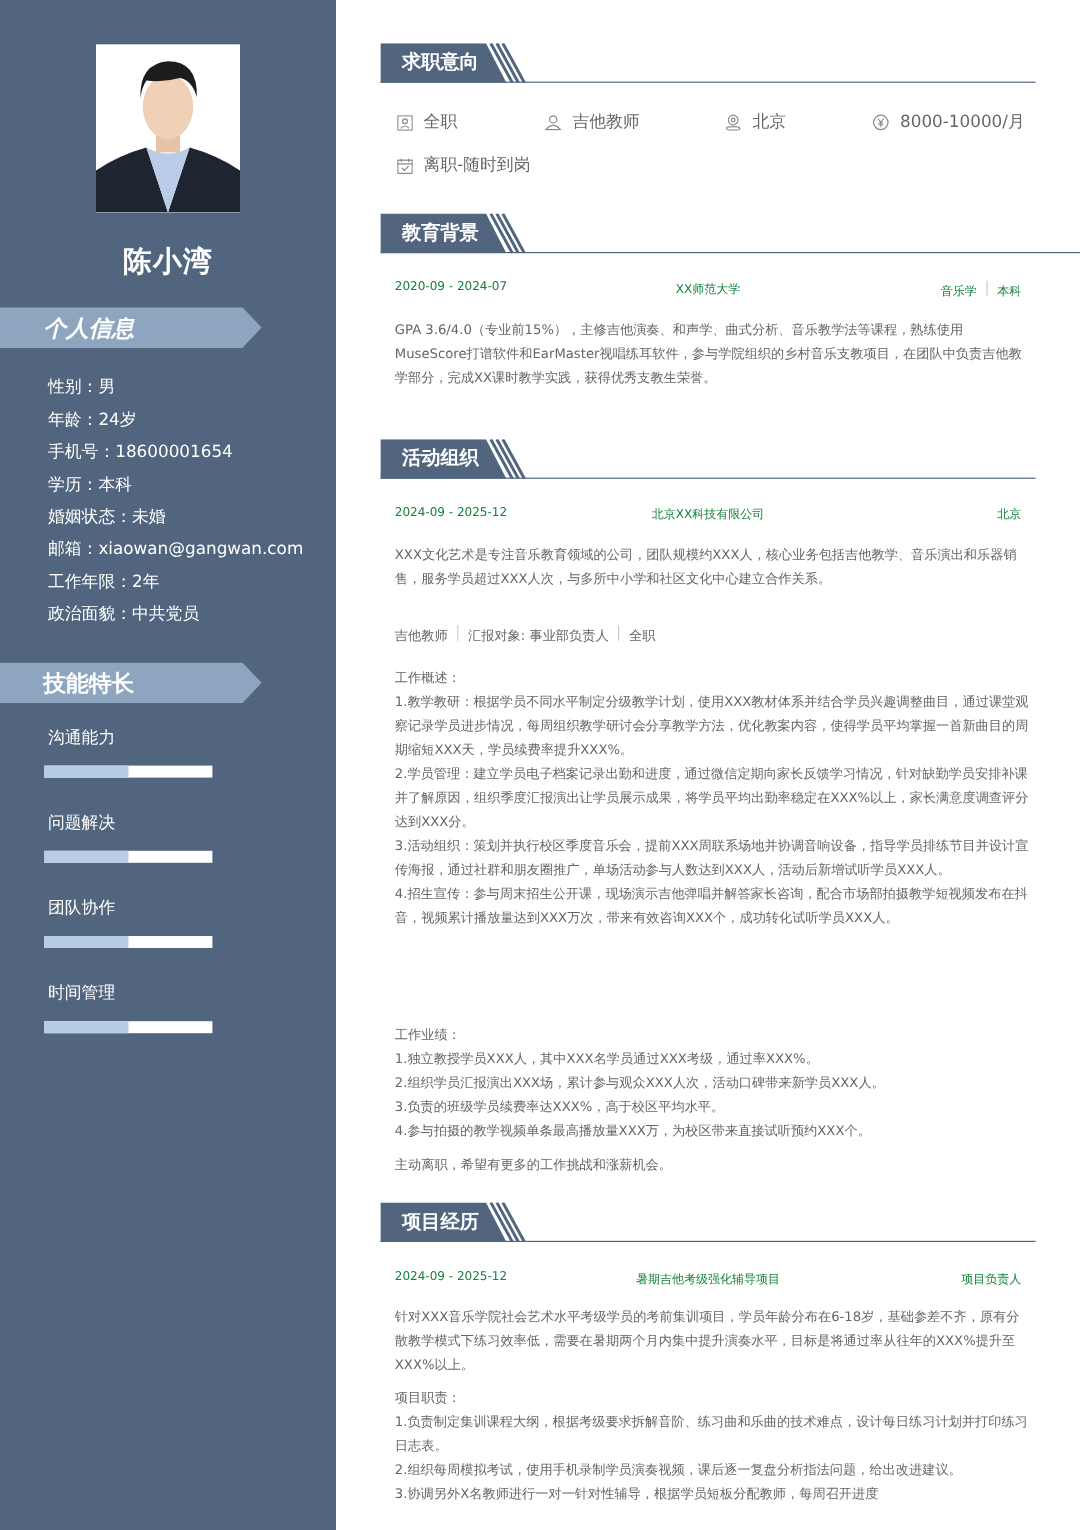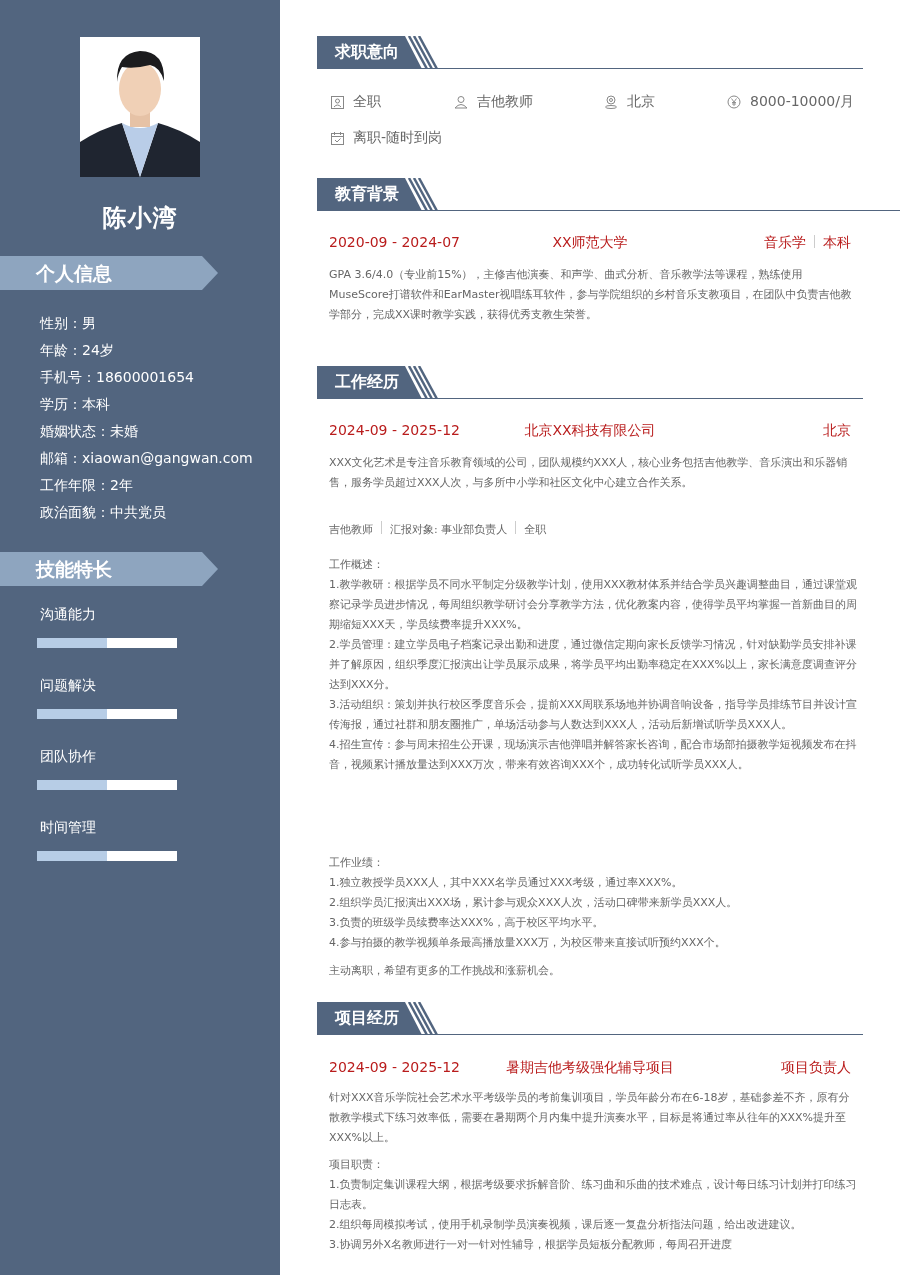--- a/index.html
+++ b/index.html
@@ -15,21 +15,21 @@
   .skill { height:71px; position:relative; }
   .skill-label { position:absolute; left:3px; top:0; font-size:14px; color:#ffffff; }
   .skill-bar { position:absolute; left:0; top:32px; width:140px; height:10px; background:#ffffff; }
   .skill-fill { height:10px; background:#b7cde6; }
   .main { position:absolute; left:317px; top:0; width:546px; }
   .sec-head { position:absolute; left:0; width:546px; height:33px; }
   .sec-head .line { position:absolute; left:0; right:0; bottom:0; height:1px; background:#52657f; }
   .sec-head svg { position:absolute; left:0; top:0; }
   .sec-head .ttl { position:absolute; left:18px; top:6px; font-size:16px; font-weight:bold; color:#ffffff; }
   .txt { position:absolute; left:12px; width:530px; font-size:11px; line-height:20px; color:#666666; }
-  .row3 { position:absolute; left:12px; width:522px; font-size:14px; color:#b91c1c; height:20px; }
+  .row3 { position:absolute; left:12px; width:522px; font-size:10px; color:#15803d; height:20px; }
   .row3 .l { position:absolute; left:0; }
   .row3 .m { position:absolute; left:0; right:0; text-align:center; }
   .row3 .r { position:absolute; right:0; }
   .sep { display:inline-block; width:1px; height:13px; background:#cccccc; margin:0 8px; vertical-align:-1px; }
   .intent { position:absolute; font-size:14px; color:#666666; display:flex; align-items:center; }
   .intent svg { margin-right:9px; }
 </style>
 </head>
 <body>
 
@@ -40,21 +40,21 @@
       <path d="M0 140 L0 105 Q20 92 42 86 L60 140 Z" fill="#1f2530"></path>
       <path d="M120 140 L120 105 Q100 92 78 86 L60 140 Z" fill="#1f2530"></path>
       <path d="M42 86 L60 140 L78 86 Q60 96 42 86 Z" fill="#b9cde8"></path>
       <rect x="50" y="70" width="20" height="20" fill="#e6c2a6"></rect>
       <ellipse cx="60" cy="52" rx="21" ry="27" fill="#f0d0b6"></ellipse>
       <path d="M37 45 Q36 16 60 14 Q85 14 84 44 Q80 30 70 28 Q55 32 42 30 Q38 36 37 45 Z" fill="#1c1c1e"></path>
     </svg>
   </div>
   <div class="name">陈小湾</div>
 
-  <div class="side-tab" style="top:256px;">
+  <div class="side-tab" style="top:256px;font-style:italic;">
     <svg width="218" height="34">
         <polygon points="0,0 202,0 218,17 202,34 0,34" fill="#8ea5bf"></polygon>
       </svg>
     <span>个人信息</span>
   </div>
 
   <div class="info-list">
     <div>性别：男</div>
     <div>年龄：24岁</div>
     <div>手机号：18600001654</div>
@@ -172,21 +172,21 @@
   <div class="txt" style="top:265px;">GPA 3.6/4.0（专业前15%），主修吉他演奏、和声学、曲式分析、音乐教学法等课程，熟练使用MuseScore打谱软件和EarMaster视唱练耳软件，参与学院组织的乡村音乐支教项目，在团队中负责吉他教学部分，完成XX课时教学实践，获得优秀支教生荣誉。</div>
 
   <div class="sec-head" style="top:366px;">
     <div class="line"></div>
     <svg width="130" height="33">
       <polygon points="0,0 88,0 105,33 0,33" fill="#52657f"></polygon>
       <line x1="92" y1="0" x2="110" y2="33" stroke="#52657f" stroke-width="2.5"></line>
       <line x1="97" y1="0" x2="115" y2="33" stroke="#52657f" stroke-width="2.5"></line>
       <line x1="102" y1="0" x2="120" y2="33" stroke="#52657f" stroke-width="2.5"></line>
     </svg>
-    <span class="ttl">工作经历</span>
+    <span class="ttl">活动组织</span>
   </div>
   <div class="row3" style="top:422px;">
     <span class="l">2024-09 - 2025-12</span>
     <span class="m">北京XX科技有限公司</span>
     <span class="r">北京</span>
   </div>
   <div class="txt" style="top:453px;">XXX文化艺术是专注音乐教育领域的公司，团队规模约XXX人，核心业务包括吉他教学、音乐演出和乐器销售，服务学员超过XXX人次，与多所中小学和社区文化中心建立合作关系。</div>
   <div class="txt" style="top:520px;">
     <span>吉他教师</span><span class="sep"></span><span>汇报对象: 事业部负责人</span><span class="sep"></span><span>全职</span>
   </div>

